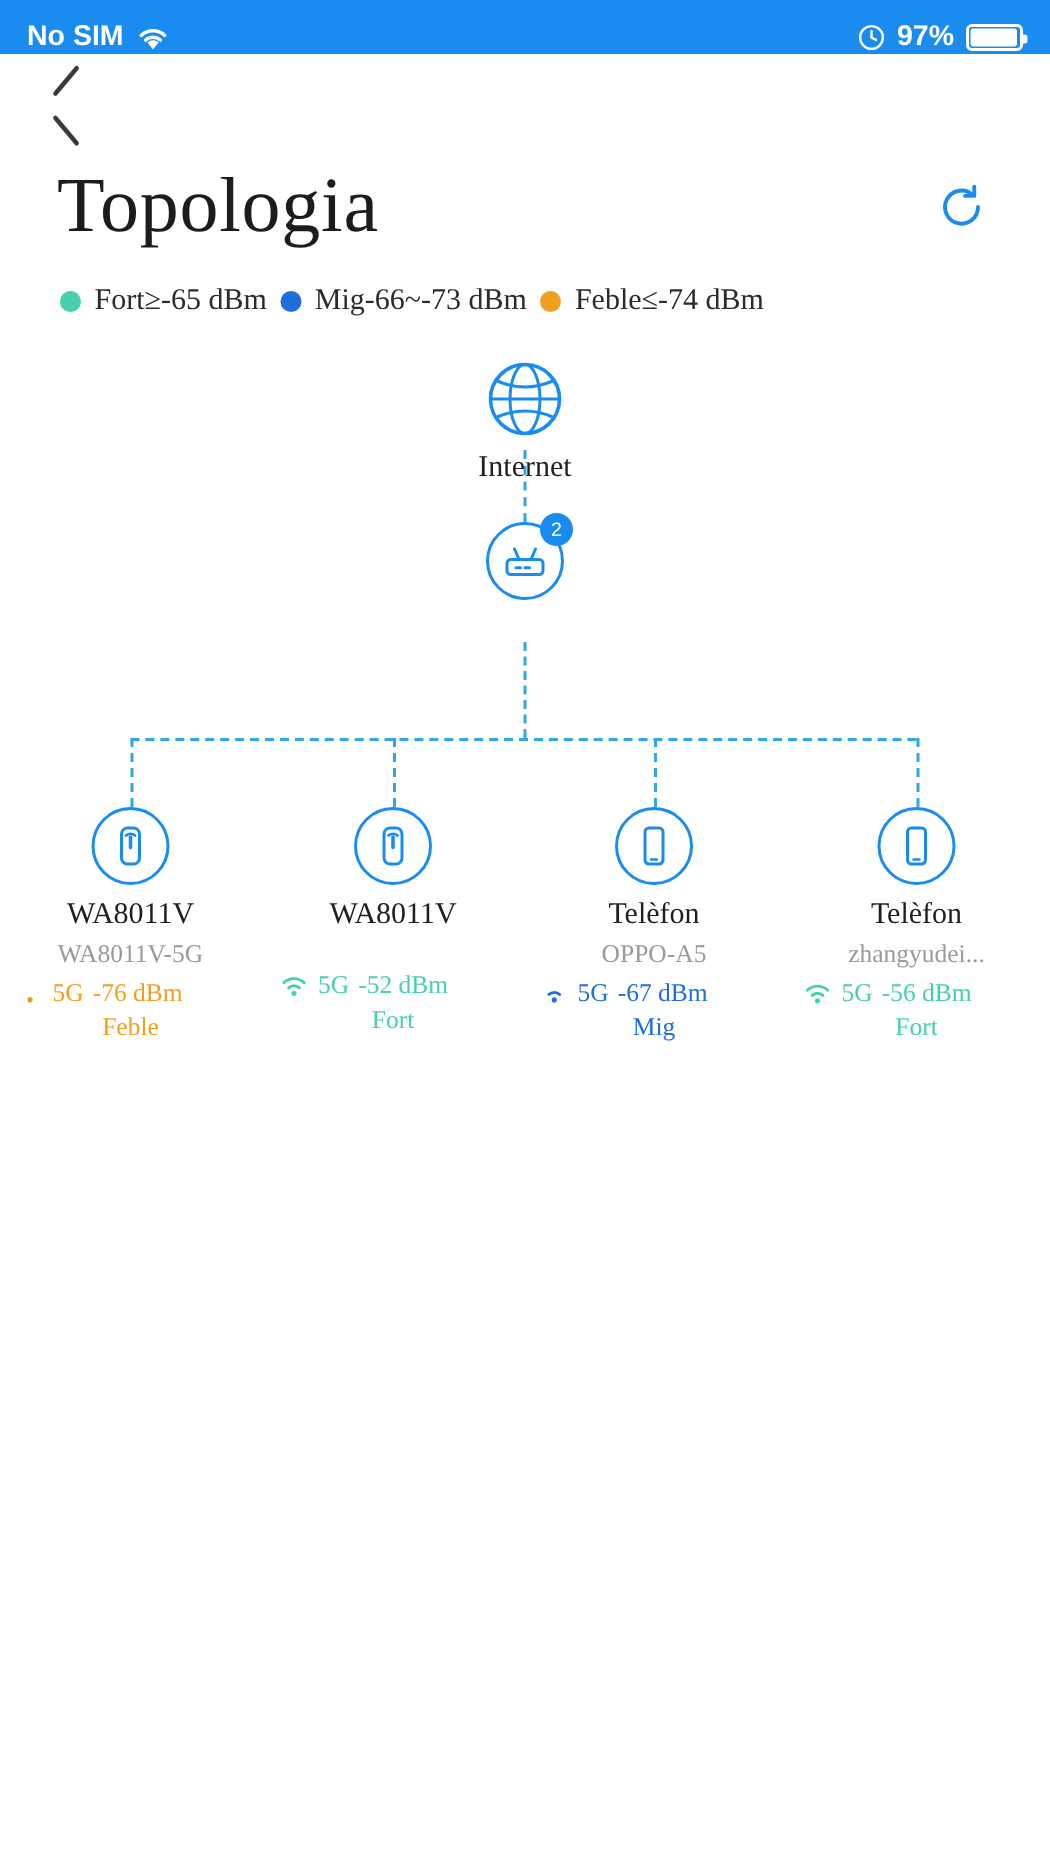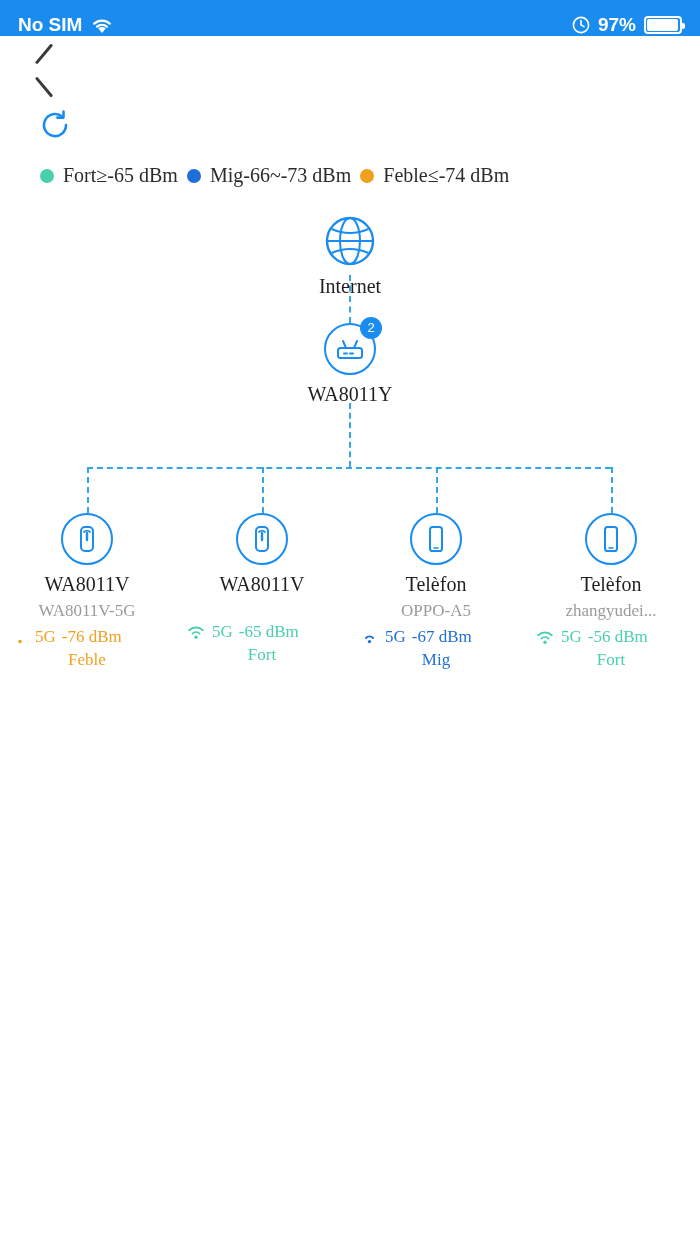--- a/index.html
+++ b/index.html
@@ -229,20 +229,21 @@
       <span class="battery-fill"></span>
     </span>
   </div>
 </div>
 
 <div class="nav-bar">
   <div class="back-chevron"></div>
 </div>
 
 <div class="title-row">
+  <div class="page-title">Topologia</div>
   <div class="refresh-btn">
     <svg width="34" height="34" viewBox="0 0 34 34">
       <path d="M28 17 A11 11 0 1 1 24 8.6" stroke="#1a8cf0" stroke-width="2.6" fill="none" stroke-linecap="round"></path>
       <path d="M25.5 3.5 L25.5 9.6 L19.4 9.6" stroke="#1a8cf0" stroke-width="2.6" fill="none" stroke-linecap="round" stroke-linejoin="round"></path>
     </svg>
   </div>
 </div>
 
 <div class="legend">
   <div class="legend-item">
@@ -286,21 +287,20 @@
     <div class="node-circle">
       <svg width="30" height="26" viewBox="0 0 30 26">
         <rect x="3" y="12" width="24" height="10" rx="2.5" stroke="#1a8cf0" stroke-width="2" fill="none"></rect>
         <line x1="9" y1="17.5" x2="12" y2="17.5" stroke="#1a8cf0" stroke-width="2" stroke-linecap="round"></line>
         <line x1="15" y1="17.5" x2="18" y2="17.5" stroke="#1a8cf0" stroke-width="2" stroke-linecap="round"></line>
         <line x1="11" y1="12" x2="8" y2="5" stroke="#1a8cf0" stroke-width="2" stroke-linecap="round"></line>
         <line x1="19" y1="12" x2="22" y2="5" stroke="#1a8cf0" stroke-width="2" stroke-linecap="round"></line>
       </svg>
       <span class="badge">2</span>
     </div>
-    <div class="node-label">WA8011Y</div>
   </div>
 
   <div class="node" style="left:11px; top:308px; width:152px;">
     <div class="node-circle">
       <svg width="26" height="30" viewBox="0 0 26 30">
         <rect x="7" y="3" width="12" height="24" rx="4" stroke="#1a8cf0" stroke-width="2" fill="none"></rect>
         <line x1="13" y1="9" x2="13" y2="16" stroke="#1a8cf0" stroke-width="2.4" stroke-linecap="round"></line>
         <path d="M10 8 A4.5 4.5 0 0 1 16 8" stroke="#1a8cf0" stroke-width="1.8" fill="none" stroke-linecap="round"></path>
       </svg>
     </div>
@@ -330,21 +330,21 @@
     <div class="node-sub"></div>
     <div class="node-signal" style="color:#48cfae; margin-top:26px;">
       <span>
         <svg width="20" height="15" viewBox="0 0 20 15">
           <circle cx="10" cy="12.2" r="1.7" fill="#48cfae"></circle>
           <path d="M6.4 8.6 A5.2 5.2 0 0 1 13.6 8.6" stroke="#48cfae" stroke-width="1.9" fill="none" stroke-linecap="round"></path>
           <path d="M3.2 5.2 A9.8 9.8 0 0 1 16.8 5.2" stroke="#48cfae" stroke-width="1.9" fill="none" stroke-linecap="round"></path>
         </svg>
       </span>
       <span>5G</span>
-      <span>-65 dBm</span>
+      <span>-52 dBm</span>
     </div>
     <div class="node-quality" style="color:#48cfae">Fort</div>
   </div>
 
   <div class="node" style="left:360px; top:308px; width:152px;">
     <div class="node-circle">
       <svg width="22" height="30" viewBox="0 0 22 30">
         <rect x="5" y="3" width="12" height="24" rx="2.6" stroke="#1a8cf0" stroke-width="2" fill="none"></rect>
         <line x1="9" y1="24" x2="13" y2="24" stroke="#1a8cf0" stroke-width="1.6" stroke-linecap="round"></line>
       </svg>

